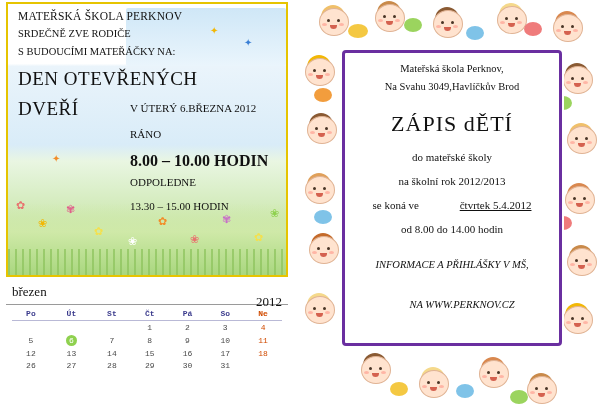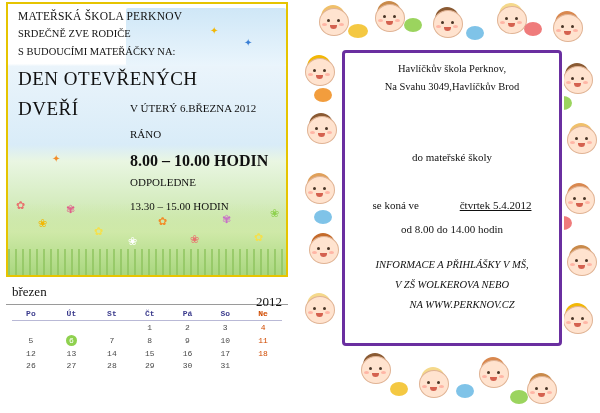--- a/index.html
+++ b/index.html
@@ -396,24 +396,25 @@
       <div class="blob" style="left:16px;top:88px;width:18px;height:14px;background:#f29d3d;"></div>
       <div class="blob" style="left:16px;top:210px;width:18px;height:14px;background:#7fc3e8;"></div>
       <div class="blob" style="left:256px;top:96px;width:18px;height:14px;background:#9bd45e;"></div>
       <div class="blob" style="left:256px;top:216px;width:18px;height:14px;background:#ef7b7b;"></div>
       <div class="blob" style="left:92px;top:382px;width:18px;height:14px;background:#f4c842;"></div>
       <div class="blob" style="left:158px;top:384px;width:18px;height:14px;background:#7fc3e8;"></div>
       <div class="blob" style="left:212px;top:390px;width:18px;height:14px;background:#9bd45e;"></div>
     </div>
 
     <div class="frame">
-      <div class="r-txt r1">Havlíčkův škola Perknov,</div>
+      <div class="r-txt r1">Mateřská škola Perknov,</div>
       <div class="r-txt r2">Na Svahu 3049,Havlíčkův Brod</div>
+      <div class="r-txt rbig">ZÁPIS dĚTÍ</div>
       <div class="r-txt r3">do mateřské školy</div>
+      <div class="r-txt r4">na školní rok 2012/2013</div>
       <div class="r-txt r5"><span>se koná ve </span><u>čtvrtek 5.4.2012</u></div>
       <div class="r-txt r6">od 8.00 do 14.00 hodin</div>
       <div class="r-txt r7">INFORMACE A PŘIHLÁŠKY V MŠ,</div>
-      <div class="r-txt r8">V ZŠ WOLKEROVA NEBO</div>
       <div class="r-txt r9">NA WWW.PERKNOV.CZ</div>
     </div>
   </div>
 
 </div>
 
 </body></html>

